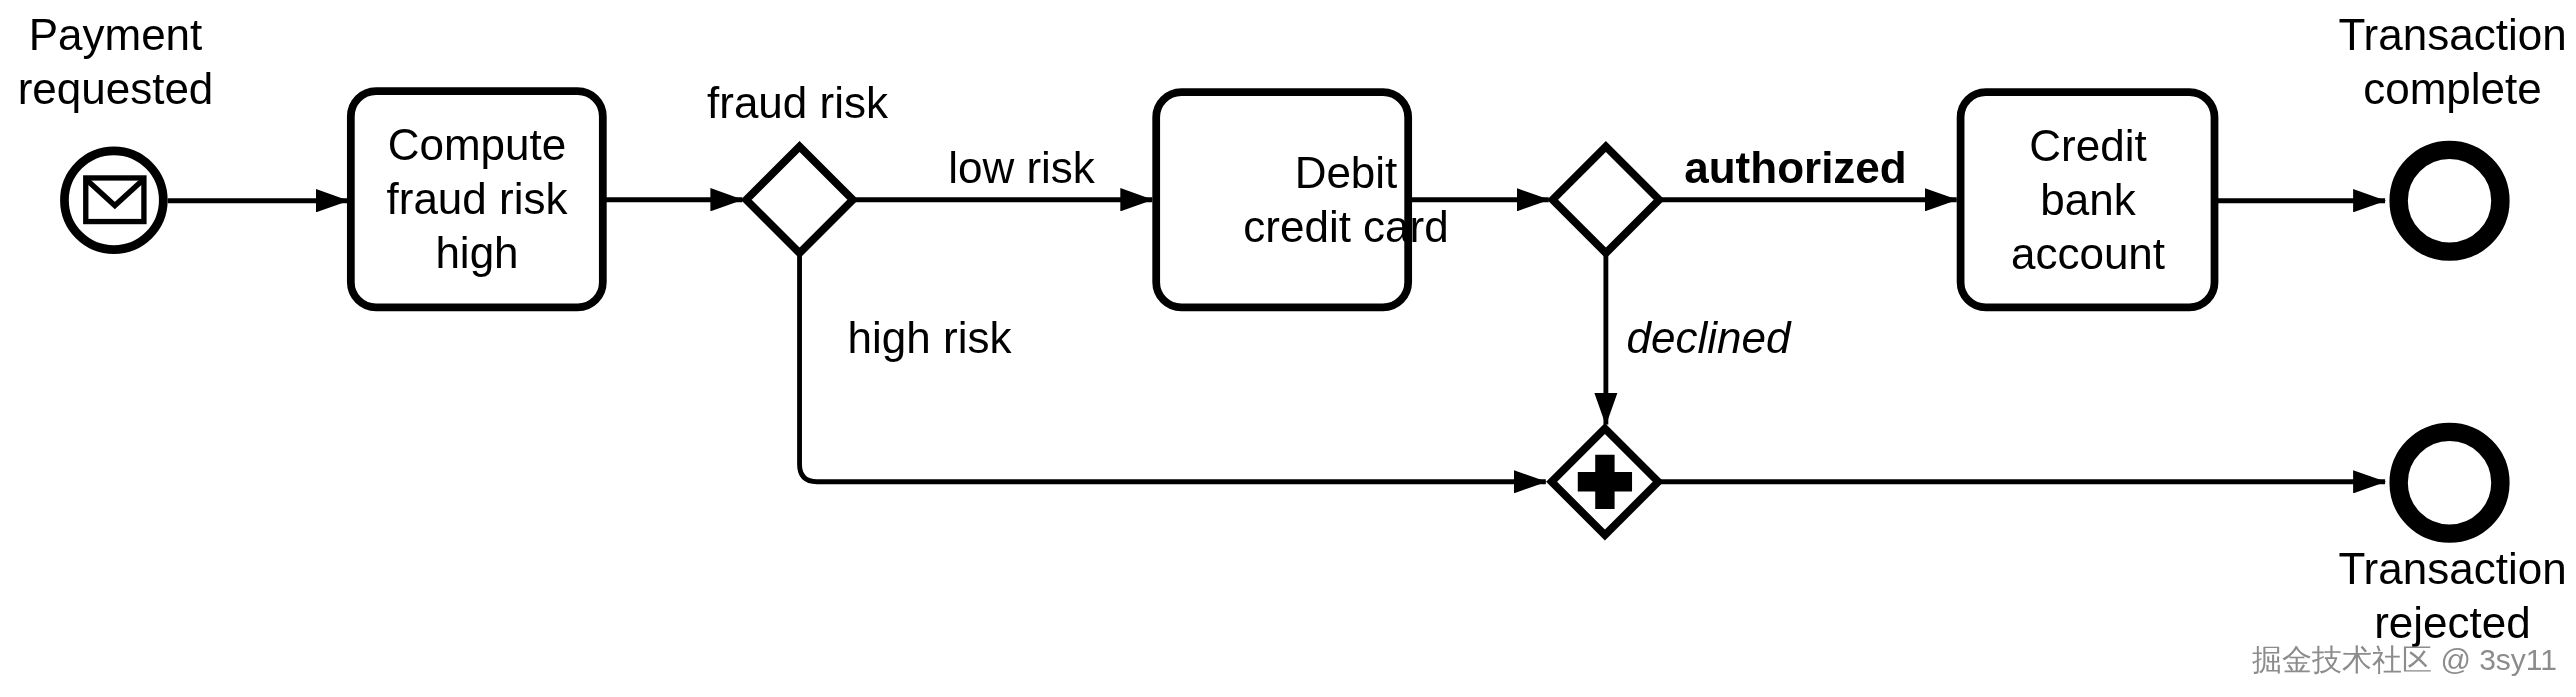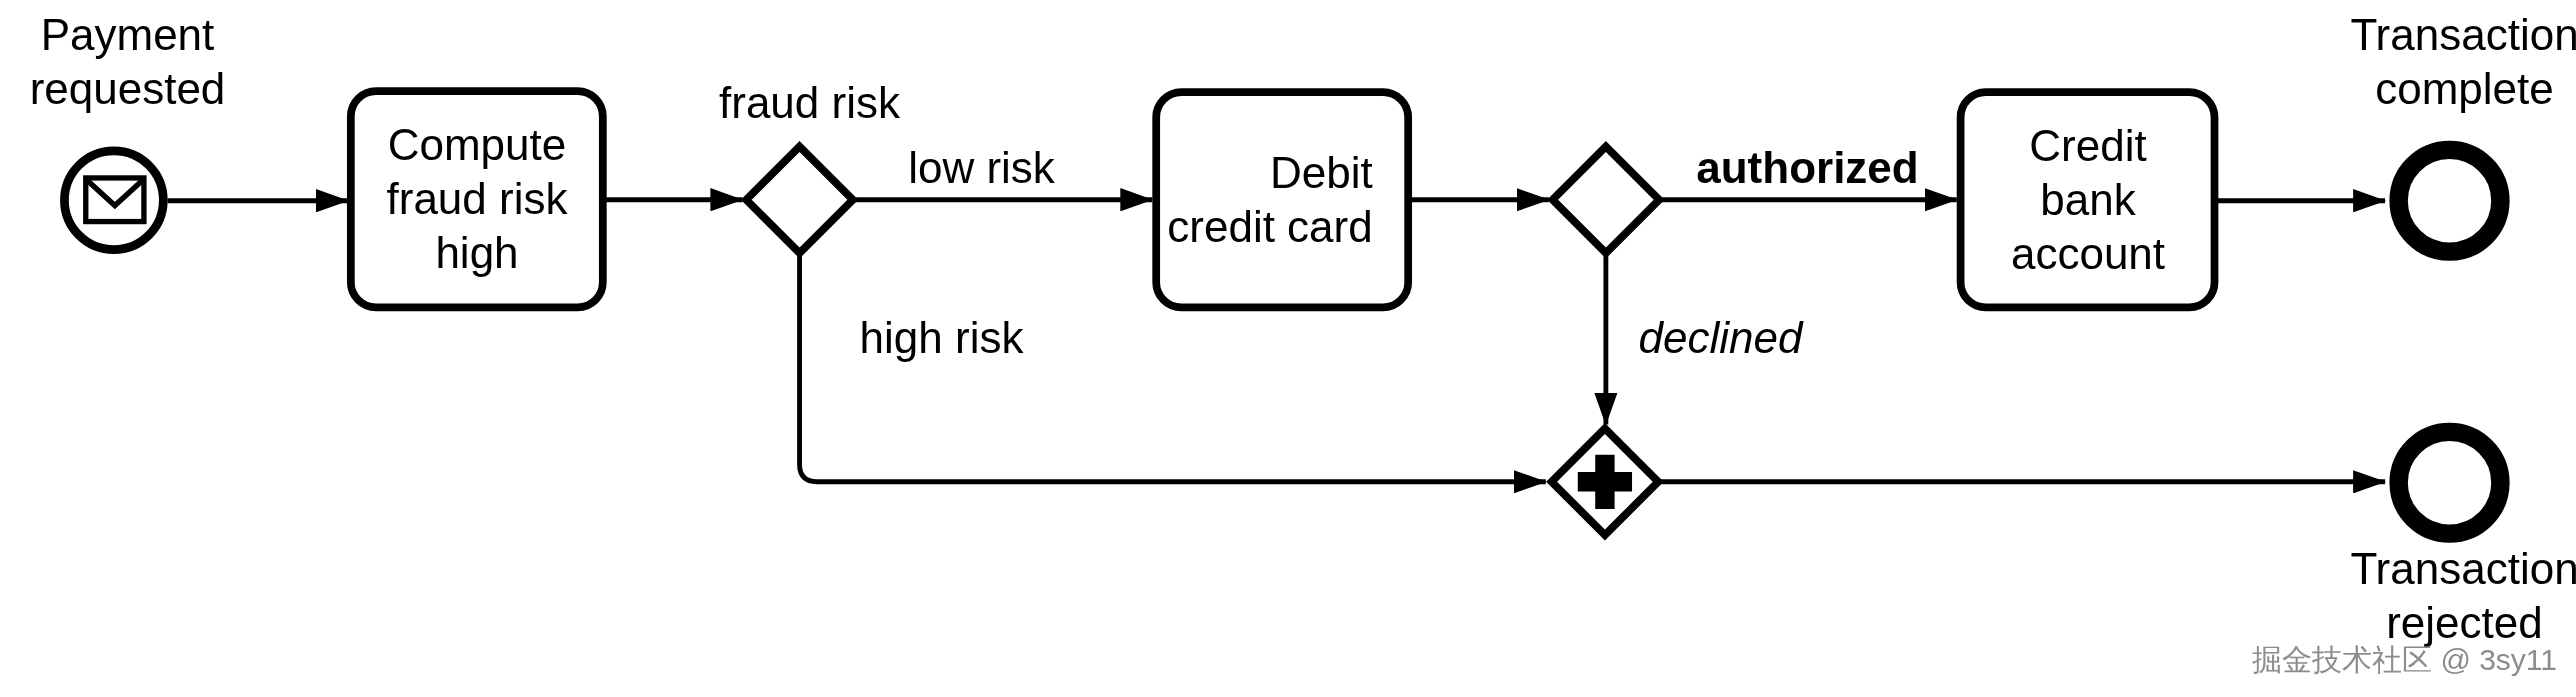--- a/index.html
+++ b/index.html
@@ -13,21 +13,20 @@
   }
   .diagram-svg { position: absolute; left: 0; top: 0; }
   .label {
     position: absolute;
     font-size: 44px;
     line-height: 54px;
     color: #000000;
     white-space: pre-line;
     text-align: center;
     letter-spacing: 0px;
-    margin-left: 12px;
   }
   .task-label {
     position: absolute;
     display: flex;
     align-items: center;
     justify-content: center;
     font-size: 44px;
     line-height: 54px;
     color: #000000;
     text-align: center;
@@ -89,25 +88,25 @@
 
   <div class="label" style="left:0px; top:7.8px; width:231px;">Payment
 requested</div>
 
   <div class="task-label" style="left:351px; top:91px; width:252px; height:216px;">Compute
 fraud risk
 high</div>
 
   <div class="label" style="left:652px; top:76px; width:291px;">fraud risk</div>
 
-  <div class="label" style="left:824px; top:141px; width:291px;">low risk</div>
+  <div class="label" style="left:876px; top:141px; width:291px;">low risk</div>
 
   <div class="label" style="left:784px; top:311px; width:291px;">high risk</div>
 
-  <div class="task-label" style="left:1144px; top:92px; width:252px; height:215px;text-align:right;">Debit
+  <div class="task-label" style="left:1220px; top:92px; width:252px; height:215px;">Debit
 credit card</div>
 
   <div class="label" style="left:1650px; top:141px; width:291px;font-weight:bold;">authorized</div>
 
   <div class="label" style="left:1563px; top:311px; width:291px;font-style:italic;">declined</div>
 
   <div class="task-label" style="left:1961px; top:92px; width:254px; height:215px;">Credit
 bank
 account</div>
 

